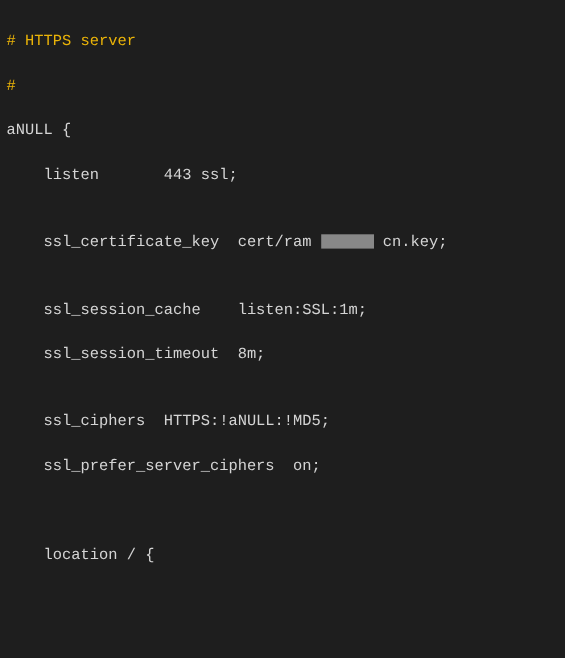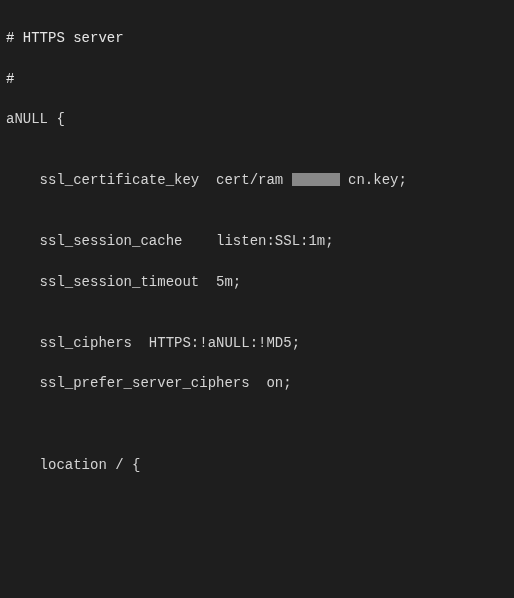--- a/index.html
+++ b/index.html
@@ -18,21 +18,21 @@
       height: 598px;
       overflow: hidden;
     }
     .code-container {
       white-space: pre;
     }
     .line {
       display: block;
     }
     .comment {
-      color: #e5e5e5;
+      color: #eab308;
     }
     .redacted {
       display: inline-block;
       background-color: #888;
       width: 56px;
       height: 13px;
       vertical-align: middle;
       position: relative;
       top: -1px;
     }
@@ -46,25 +46,26 @@
       top: -1px;
     }
   </style>
 </head>
 <body>
 
 <div class="code-container">
 <span class="line comment"># HTTPS server</span>
 <span class="line comment">#</span>
 <span class="line">aNULL {</span>
+<span class="line">    listen       443 ssl;</span>
 <span class="line"></span>
 <span class="line"><span>    ssl_certificate_key  cert/ram</span> <span class="redacted-small"></span><span> cn.key;</span></span>
 <span class="line"></span>
 <span class="line">    ssl_session_cache    listen:SSL:1m;</span>
-<span class="line">    ssl_session_timeout  5m;</span>
+<span class="line">    ssl_session_timeout  8m;</span>
 <span class="line"></span>
 <span class="line">    ssl_ciphers  HTTPS:!aNULL:!MD5;</span>
 <span class="line">    ssl_prefer_server_ciphers  on;</span>
 <span class="line"></span>
 <span class="line"></span>
 <span class="line">    location / {</span>
 
 
 
 

